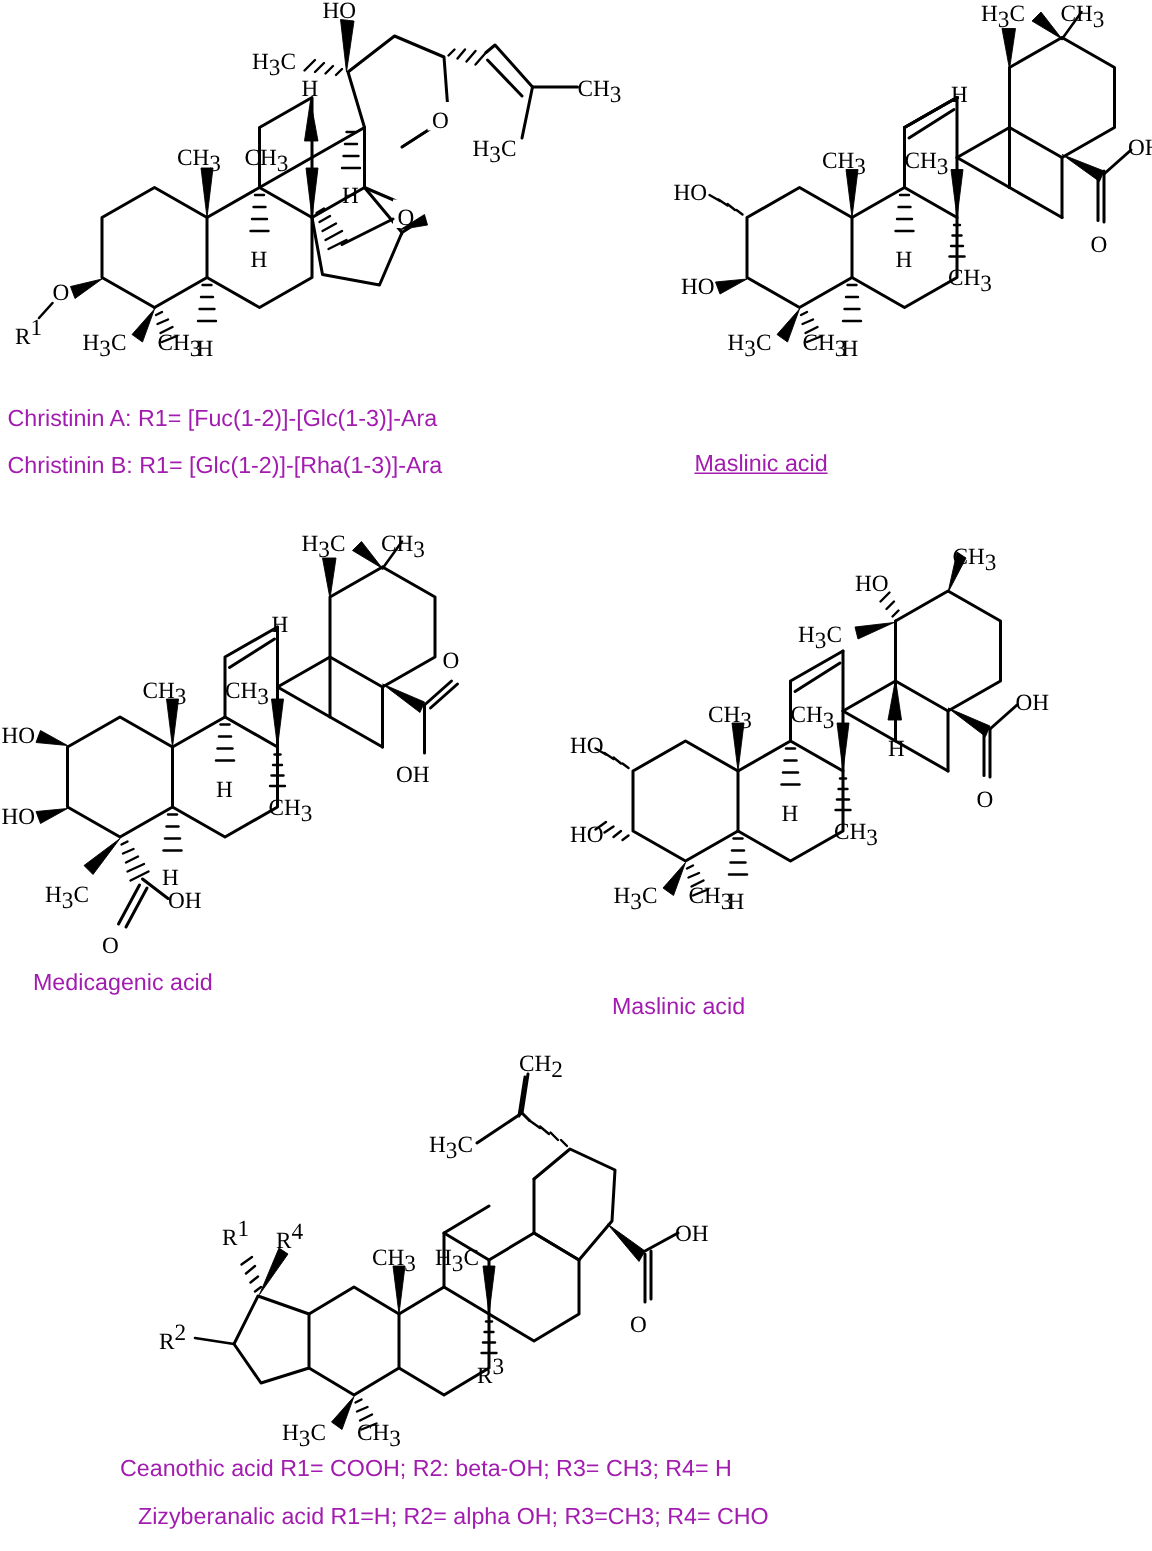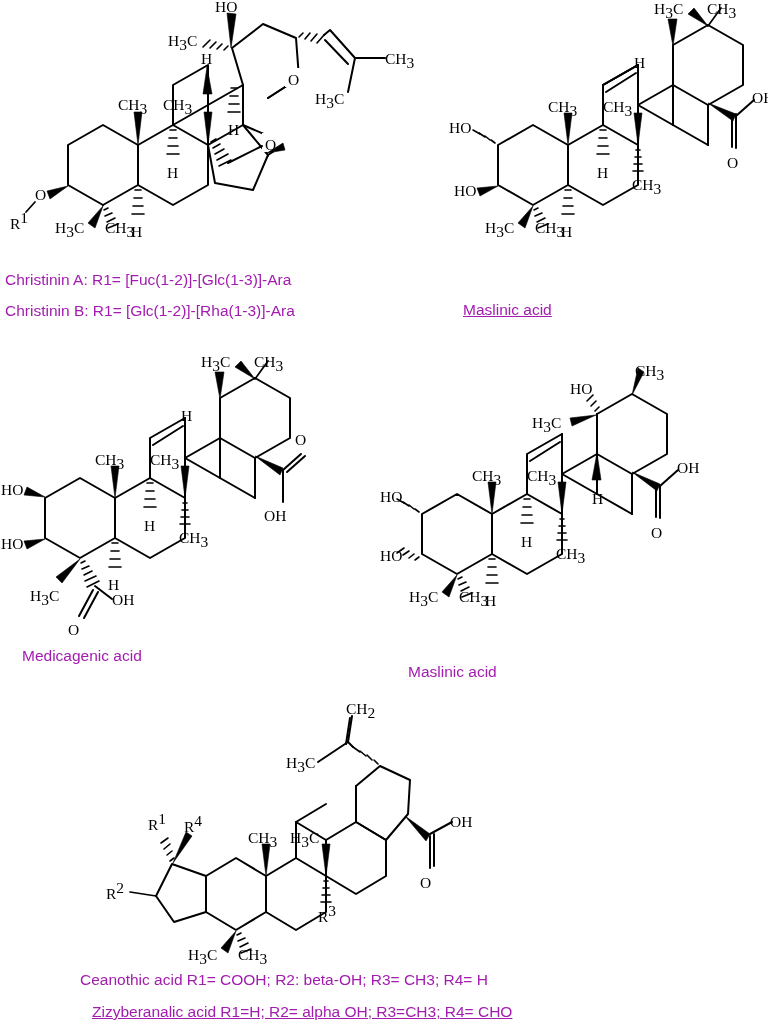--- a/index.html
+++ b/index.html
@@ -503,13 +503,13 @@
   <text class="atom" x="48" y="130">R<tspan class="sup" dy="-6">1</tspan></text>
   <polygon class="wedge" points="73,163 92,136 86,132"></polygon>
   <text class="atom" x="84" y="132">R<tspan class="sup" dy="-6">4</tspan></text>
 
   <path class="bond-thin" d="M56,196 L30,192"></path>
   <text class="atom" x="6" y="199">R<tspan class="sup" dy="-6">2</tspan></text>
 </svg>
 </div>
 
 <div class="caption" style="left:80px;top:972px;">Ceanothic acid R1= COOH; R2: beta-OH; R3= CH3; R4= H</div>
-<div class="caption" style="left:92px;top:1004px;text-decoration:underline;">Zizyberanalic acid R1=H; R2= alpha OH; R3=CH3; R4= CHO</div>
+<div class="caption" style="left:92px;top:1004px;">Zizyberanalic acid R1=H; R2= alpha OH; R3=CH3; R4= CHO</div>
 
 </body></html>

